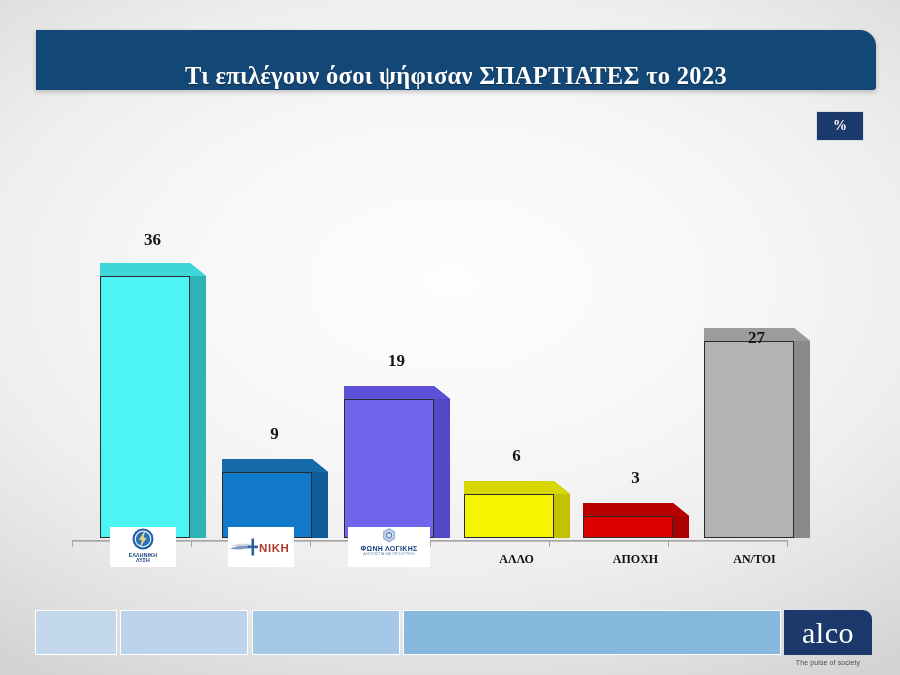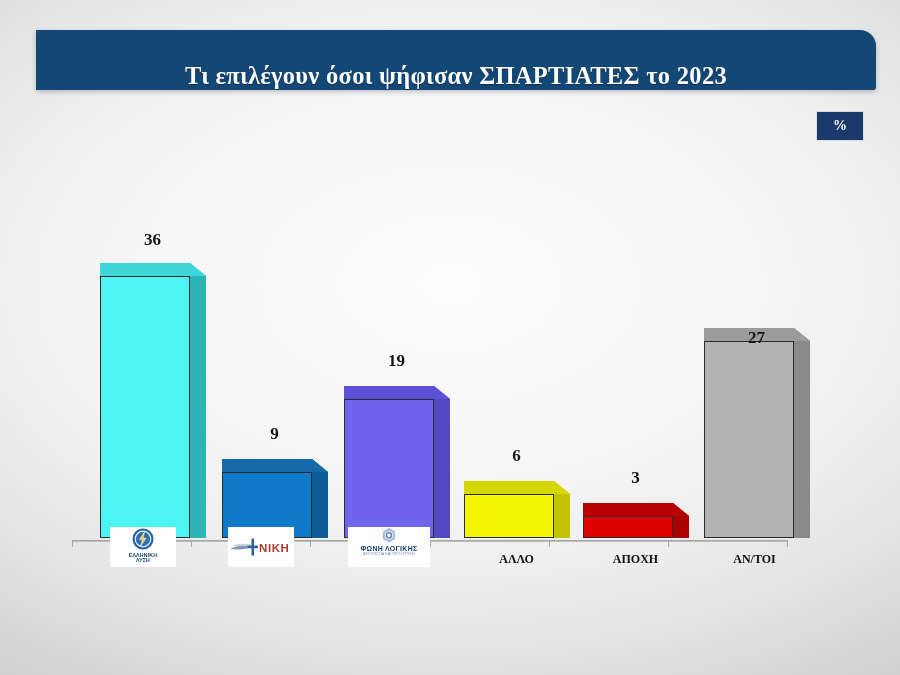--- a/index.html
+++ b/index.html
@@ -359,14 +359,25 @@
       <span class="logo-name">ΦΩΝΗ ΛΟΓΙΚΗΣ</span>
       <span class="logo-sub">ΑΞΙΟΠΙΣΤΙΑ ΚΑΙ ΠΡΟΟΠΤΙΚΗ</span>
     </div>
 
     <div class="cat-label" style="left:464px; width:105px;">ΑΛΛΟ</div>
     <div class="cat-label" style="left:583px; width:105px;">ΑΠΟΧΗ</div>
     <div class="cat-label" style="left:702px; width:105px;">ΑΝ/ΤΟΙ</div>
 
   </div>
 
+  <div id="footer">
+    <div class="foot-seg" style="left:35px; width:82px; background:#c3d8ea;"></div>
+    <div class="foot-seg" style="left:120px; width:128px; background:#bcd3ec;"></div>
+    <div class="foot-seg" style="left:252px; width:148px; background:#a4c8e6;"></div>
+    <div class="foot-seg" style="left:403px; width:378px; background:#87b8dd;"></div>
+
+    <div id="alco-logo">
+      <span id="alco-word">alco</span>
+    </div>
+    <div id="alco-tagline">The pulse of society</div>
+  </div>
 
 </div>
 
 </body></html>

